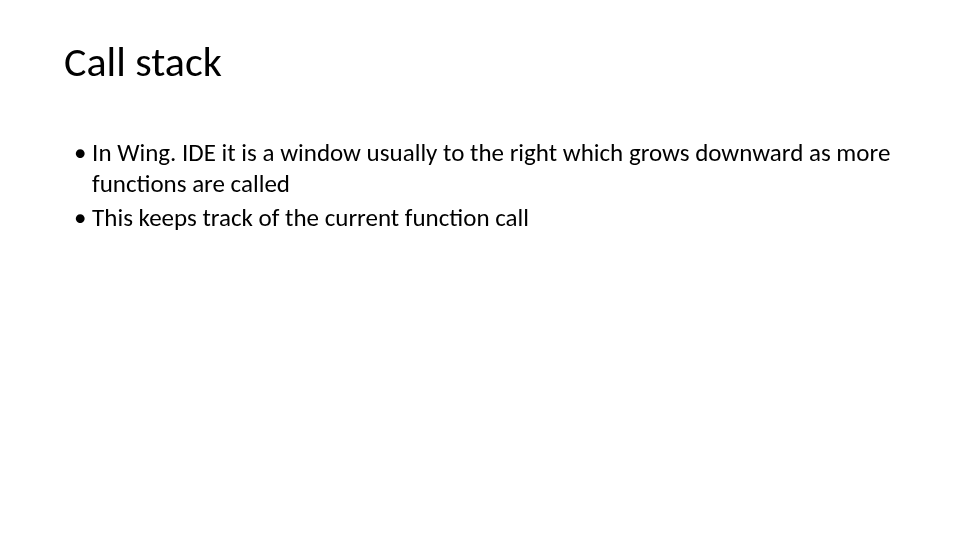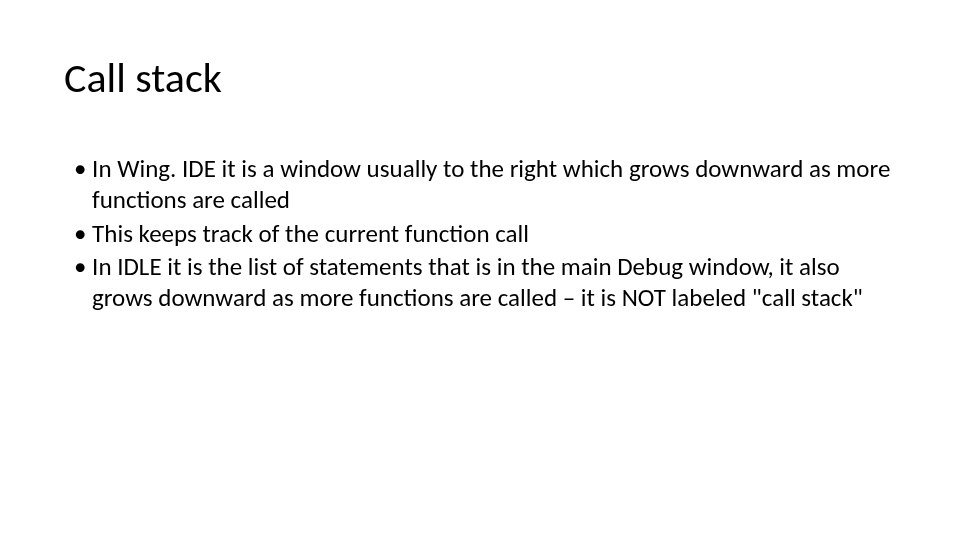--- a/index.html
+++ b/index.html
@@ -7,21 +7,21 @@
       width: 960px;
       height: 540px;
       background: #ffffff;
       font-family: Calibri, "Segoe UI", Arial, sans-serif;
       color: #000000;
       overflow: hidden;
     }
     .slide {
       width: 960px;
       height: 524px;
-      padding: 52px 64px 48px 64px;
+      padding: 36px 64px 48px 64px;
       position: relative;
     }
     .title {
       font-size: 42px;
       font-weight: 400;
       margin-bottom: 50px;
       color: #000000;
     }
     .bullets {
       list-style: none;
@@ -41,15 +41,14 @@
     }
   </style>
 </head>
 <body>
 
 <div class="slide">
   <h1 class="title">Call stack</h1>
   <ul class="bullets">
     <li class="bullet-item">In Wing. IDE it is a window usually to the right which grows downward as more functions are called</li>
     <li class="bullet-item">This keeps track of the current function call</li>
-    <li class="bullet-item">In IDLE it is the list of statements that is in the main Debug window, it also grows downward as more functions are called – it is NOT labeled "call stack"</li>
   </ul>
 </div>
 
 </body></html>

